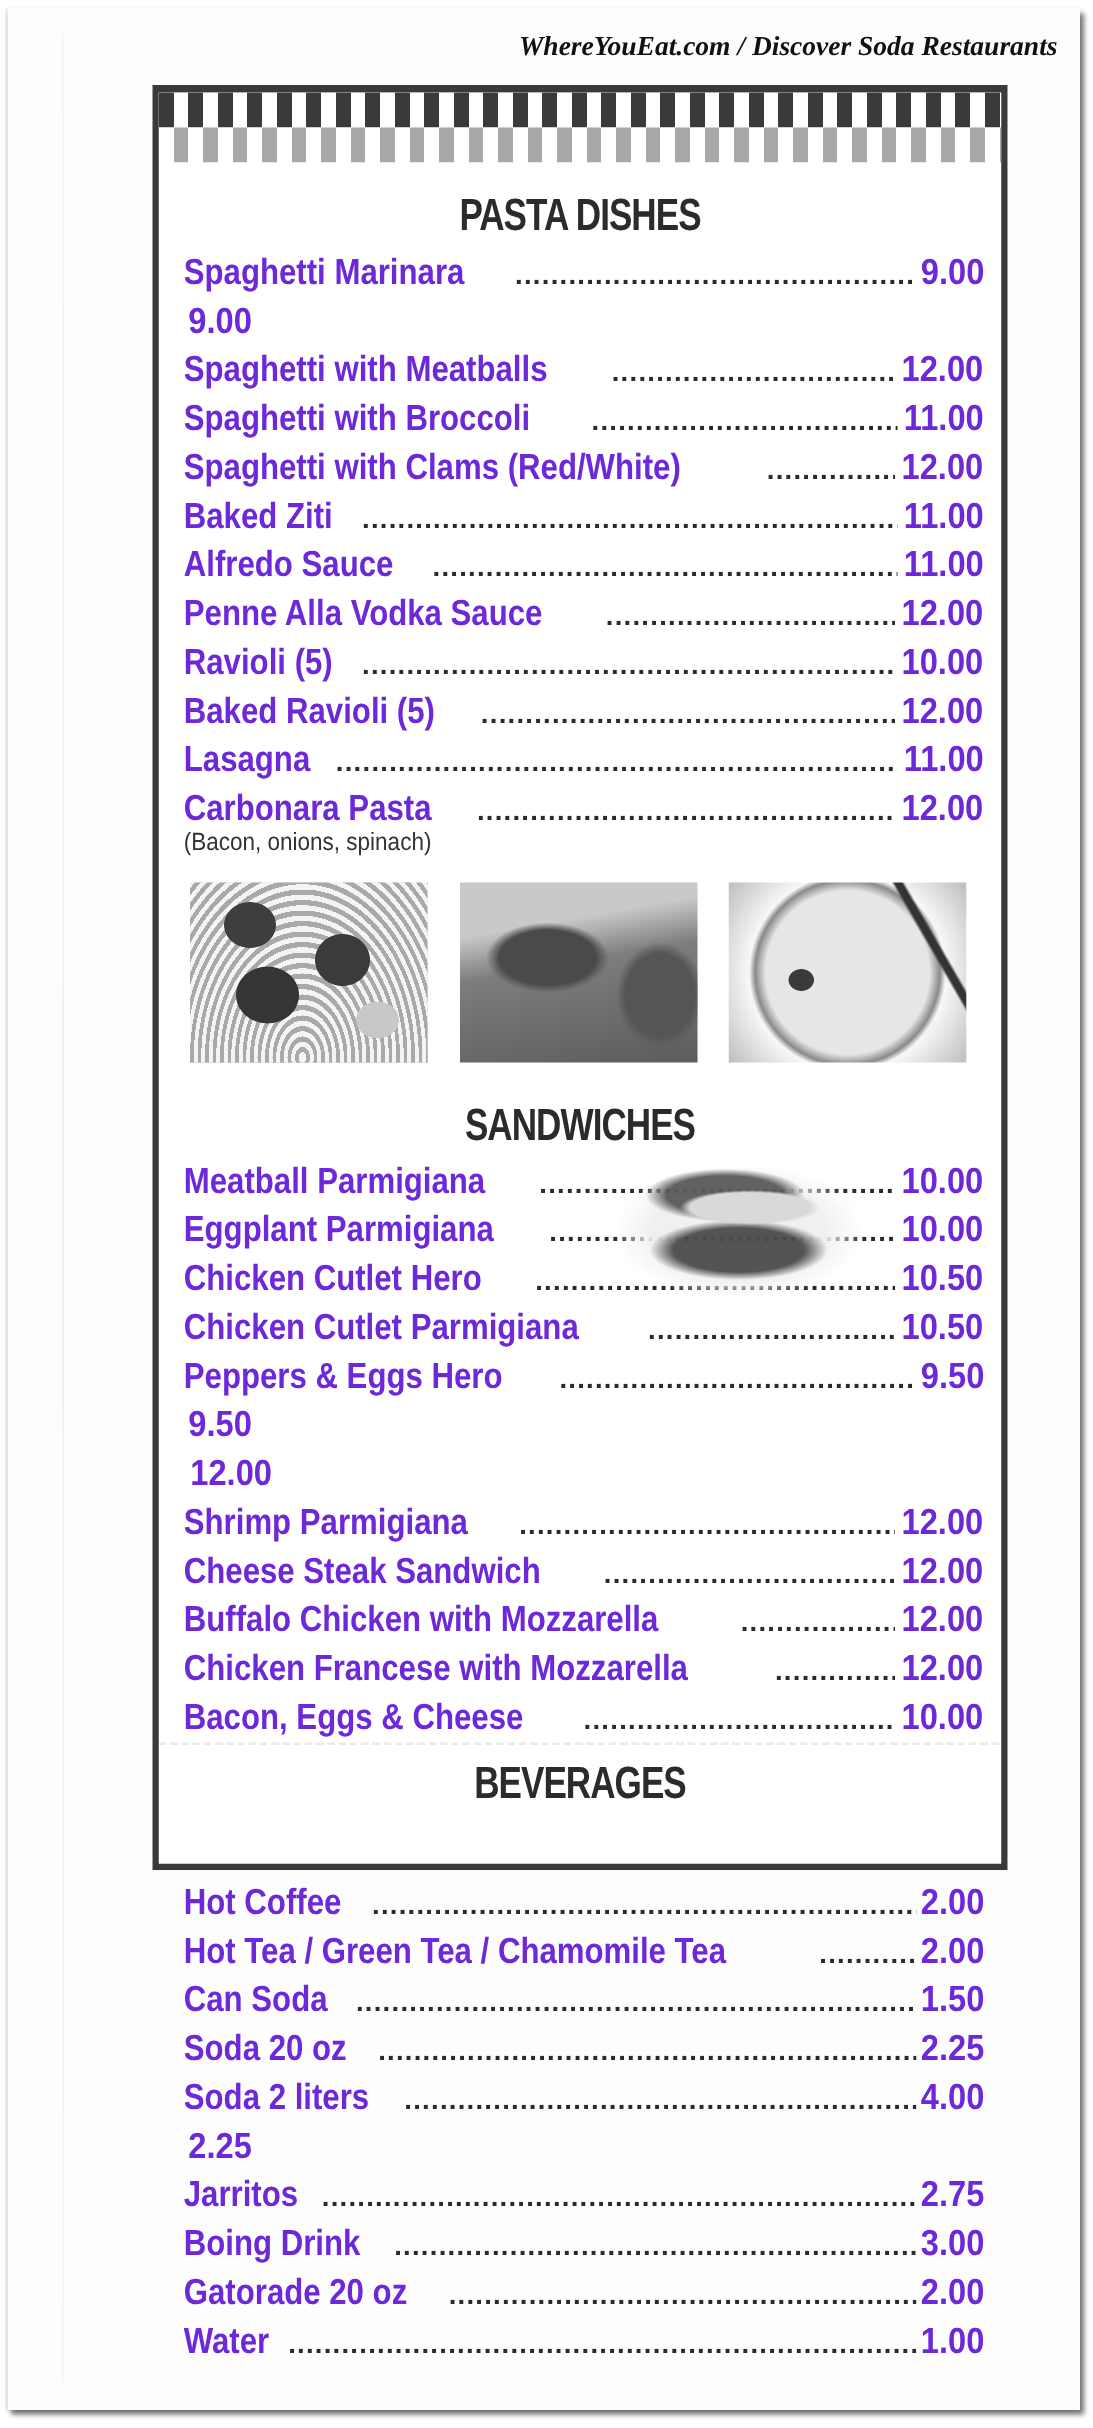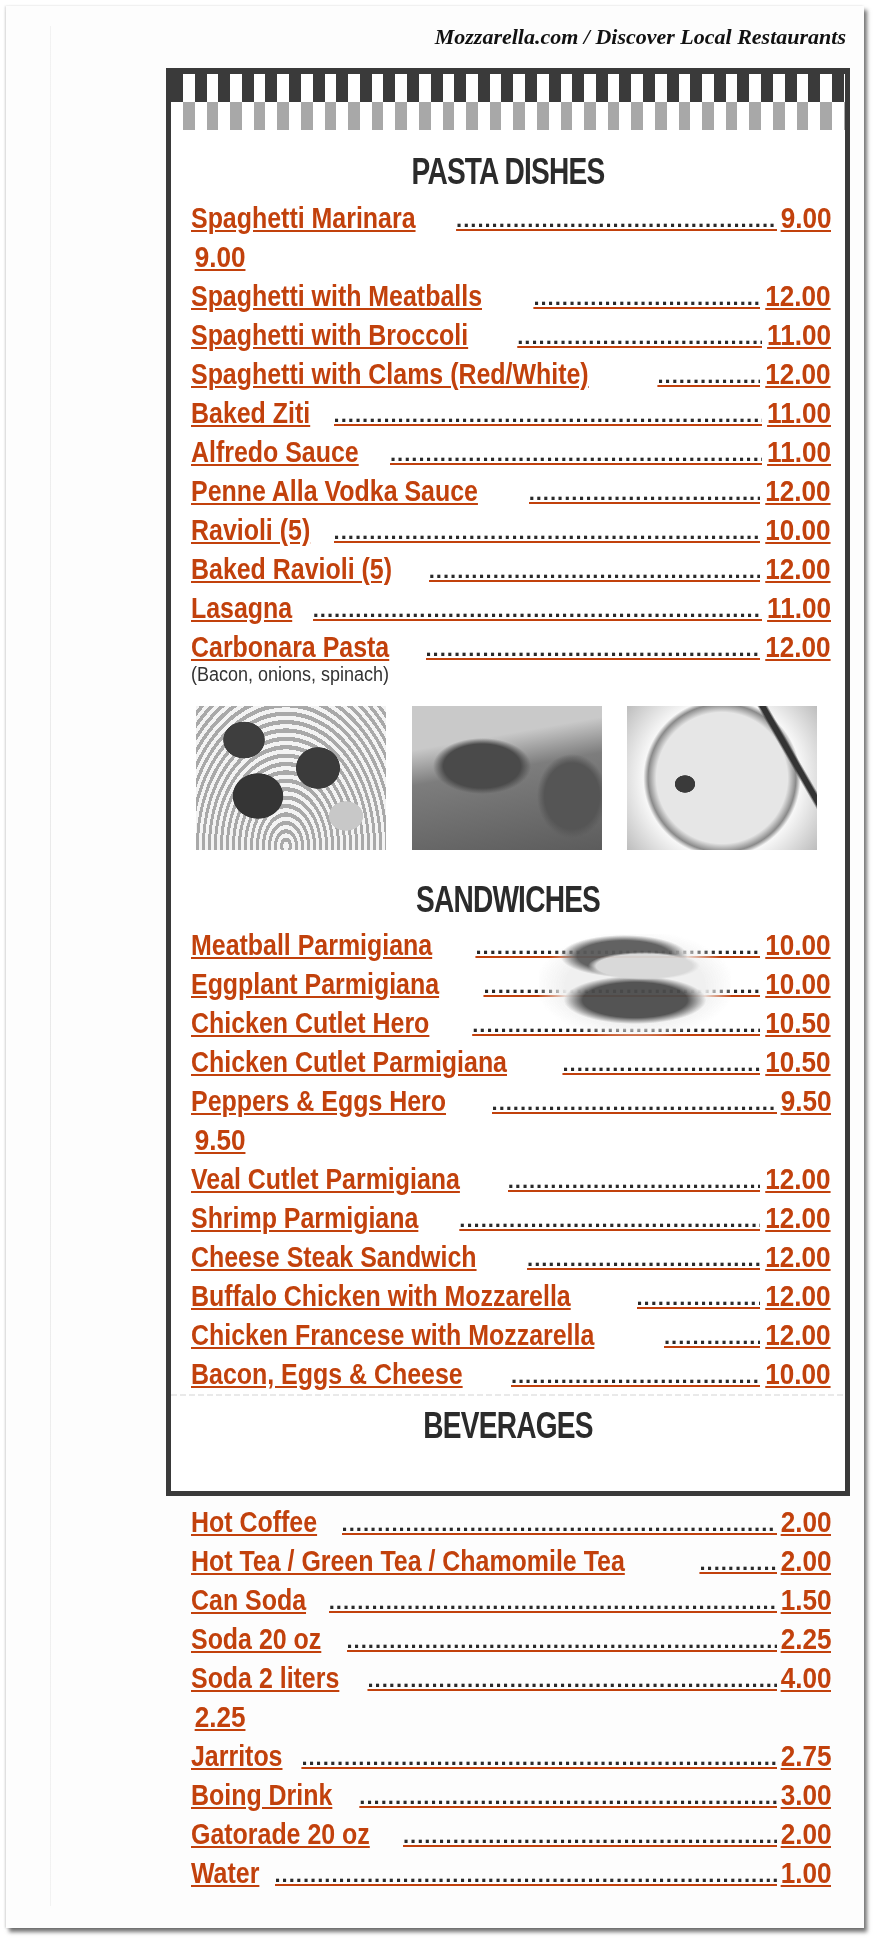--- a/index.html
+++ b/index.html
@@ -21,21 +21,20 @@
     .site-caption {
       position: absolute; right: 28px; top: 24px;
       font-family: "Liberation Serif", serif; font-style: italic; font-weight: bold;
       font-size: 22px; color: #111; letter-spacing: 0px; white-space: nowrap;
     }
 
     .panel {
       position: absolute; left: 122px; top: 68px; width: 684px; height: 1428px;
       border: 5px solid #3a3a3a; border-top-width: 6px;
       background: #ffffff;
-      margin-left: 44px;
     }
     .checker {
       position: absolute; left: 0; top: 0; width: 100%; height: 56px; overflow: hidden;
     }
     .checker-row-a {
       position: absolute; left: 0; top: 0; width: 100%; height: 28px;
       background: repeating-linear-gradient(90deg, #3a3a3a 0 12px, #ffffff 12px 23.6px);
       background-position: 0 0;
     }
     .checker-row-b {
@@ -53,22 +52,22 @@
       position: absolute; left: 0; width: 100%; text-align: center;
       font-family: "Liberation Sans", sans-serif; font-weight: bold;
       font-size: 36px; color: #2b2b2b; letter-spacing: -1px;
       transform: scaleX(0.78); transform-origin: center;
       line-height: 40px;
     }
 
     .menu-list { position: absolute; left: 20px; width: 640px; }
     .menu-row {
       position: relative; height: 39px; display: flex; align-items: flex-end;
-      font-weight: bold; font-size: 29px; color: #c2410c; line-height: 34px;
-      white-space: nowrap; overflow: hidden; text-decoration: underline;
+      font-weight: bold; font-size: 29px; color: #6d28d9; line-height: 34px;
+      white-space: nowrap; overflow: hidden;
     }
     .menu-row .name-wrap {
       flex: 1 1 auto; display: flex; align-items: flex-end; overflow: hidden; min-width: 0;
     }
     .menu-row .name {
       display: inline-block; transform: scaleX(0.86); transform-origin: left bottom;
       flex: 0 0 auto;
     }
     .menu-row .dots {
       flex: 1 1 auto; overflow: hidden; white-space: nowrap; letter-spacing: 1px;
@@ -121,21 +120,21 @@
       opacity: 0.95;
     }
   </style>
 </head>
 <body>
 
 <div class="paper">
   <div class="paper-fold"></div>
 </div>
 
-<div class="site-caption">Mozzarella.com / Discover Local Restaurants</div>
+<div class="site-caption">WhereYouEat.com / Discover Soda Restaurants</div>
 
 <div class="panel">
   <div class="checker">
     <div class="checker-row-a"></div>
     <div class="checker-row-b"></div>
 
   </div>
 
   <div class="section-title" style="top:78px;">PASTA DISHES</div>
   <div class="menu-list" id="list-pasta" style="top:122px;">
@@ -260,24 +259,20 @@
         <span class="name-wrap">
           <span class="name">Peppers &amp; Eggs Hero</span>
           <span class="dots"></span>
         </span>
         <span class="price">9.50</span>
       </div>
       <div class="menu-row">
         <span class="price">9.50</span>
       </div>
       <div class="menu-row">
-        <span class="name-wrap">
-          <span class="name">Veal Cutlet Parmigiana</span>
-          <span class="dots"></span>
-        </span>
         <span class="price">12.00</span>
       </div>
       <div class="menu-row">
         <span class="name-wrap">
           <span class="name">Shrimp Parmigiana</span>
           <span class="dots"></span>
         </span>
         <span class="price">12.00</span>
       </div>
       <div class="menu-row">

